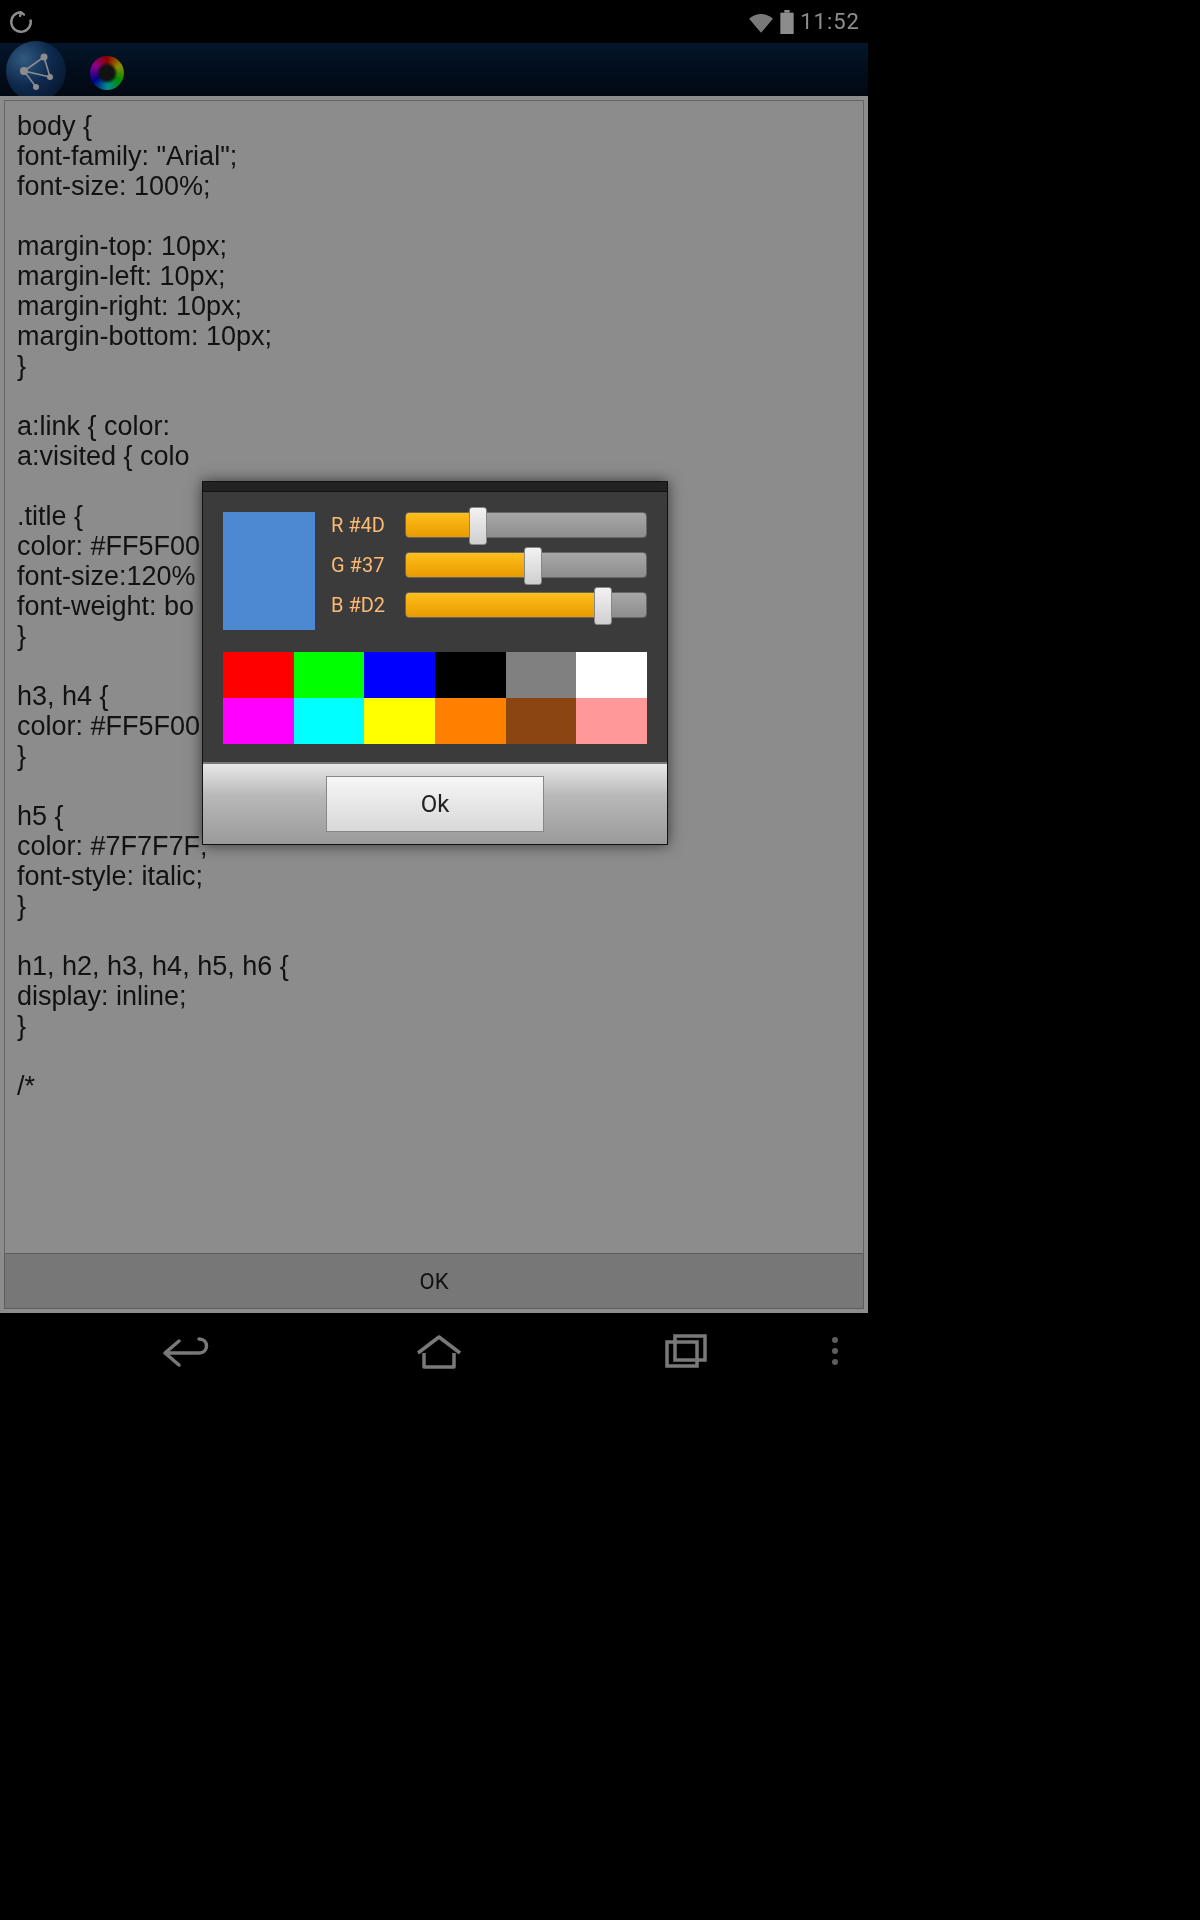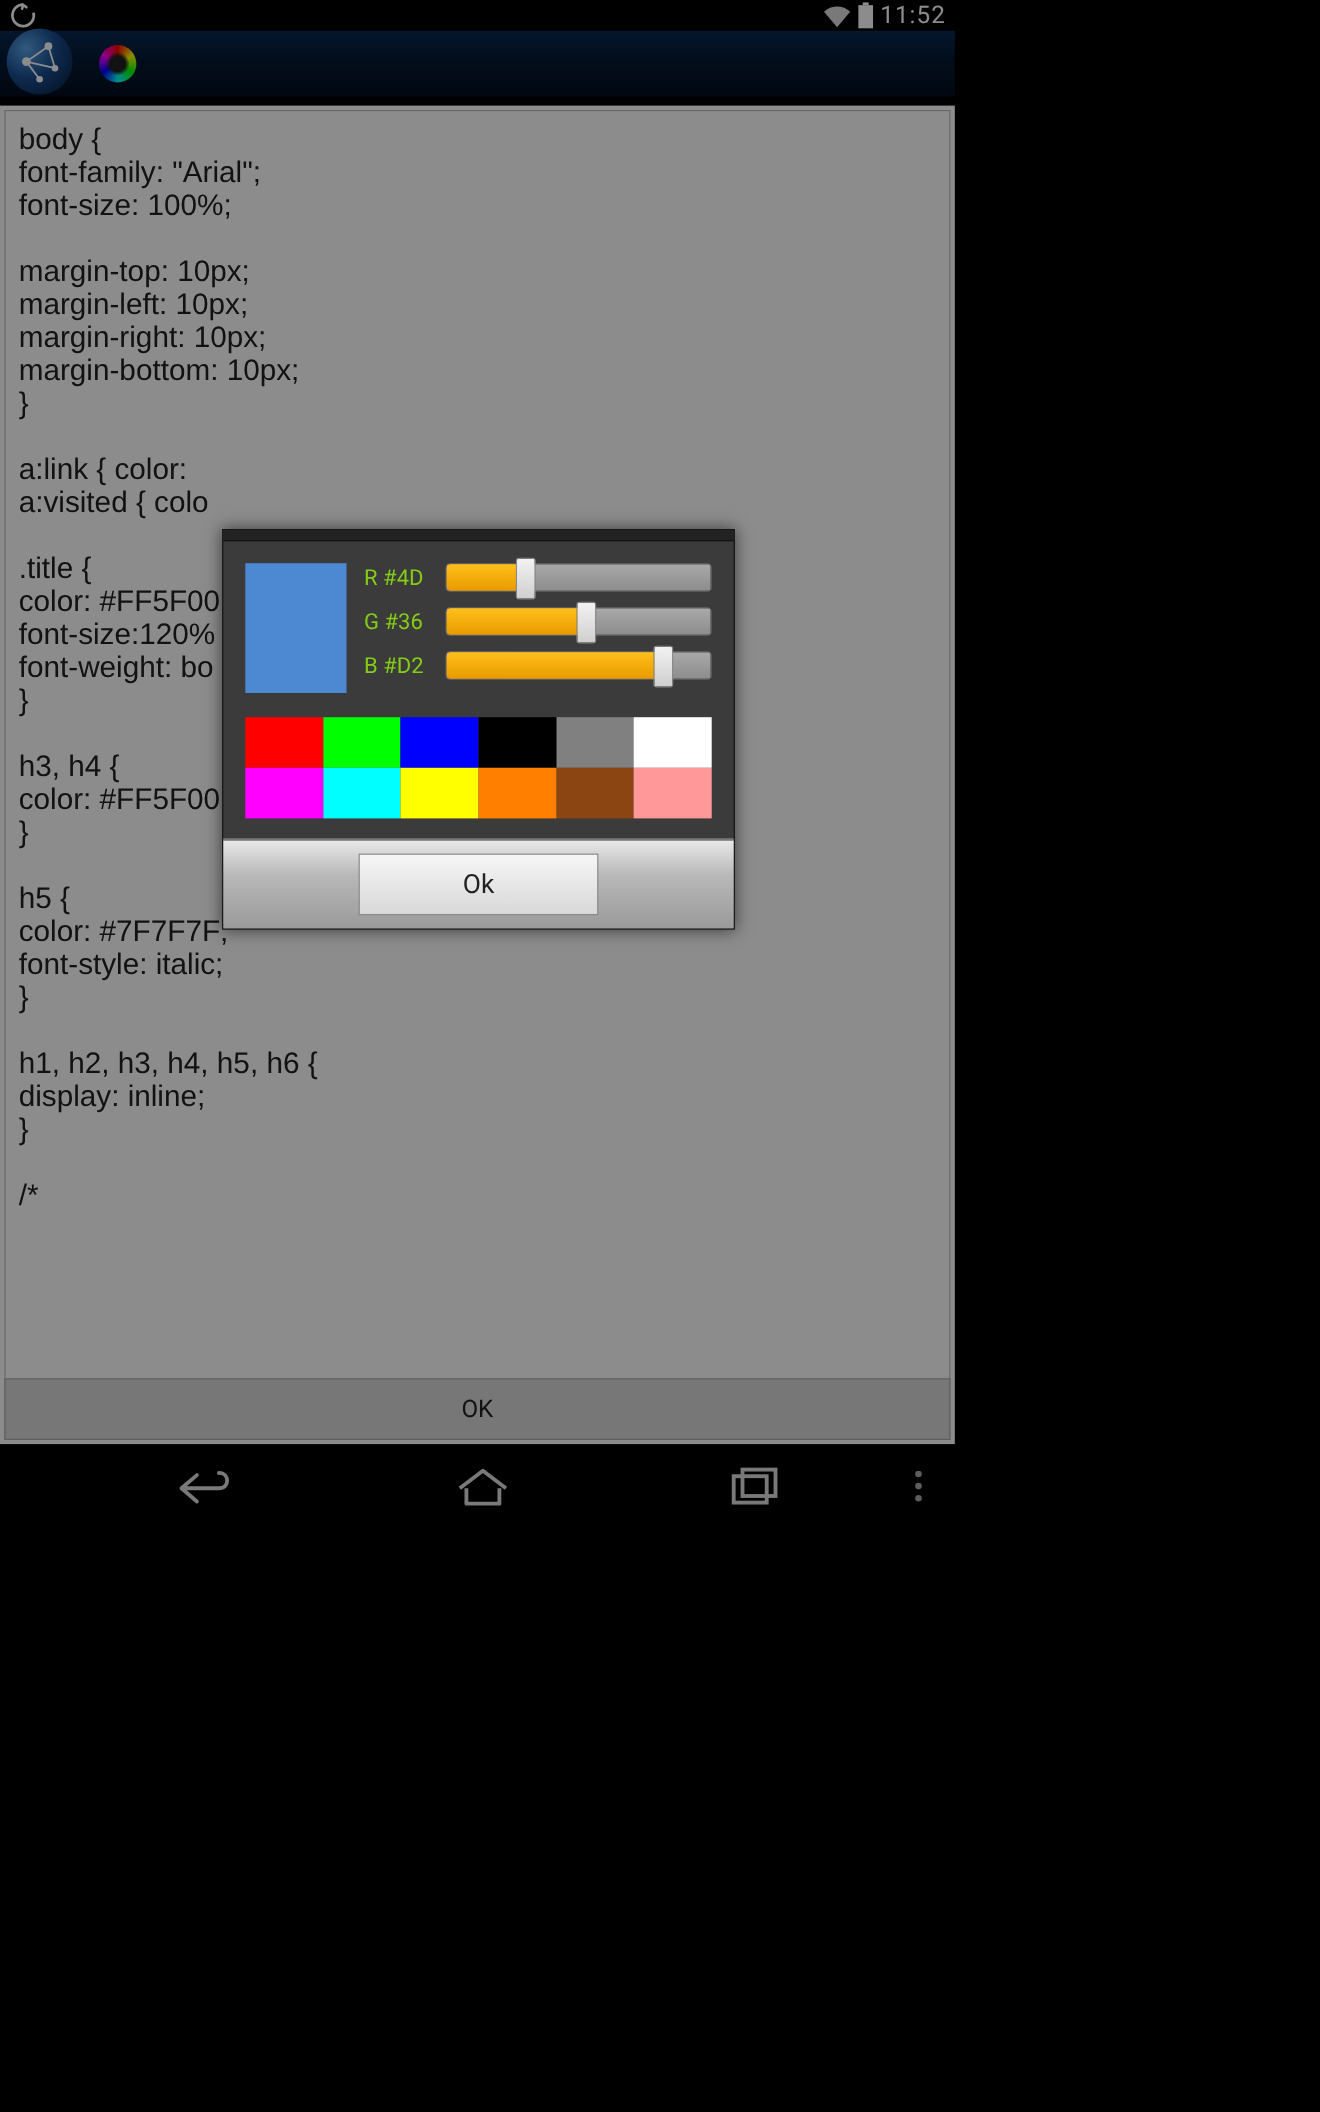--- a/index.html
+++ b/index.html
@@ -1,21 +1,21 @@
 <!DOCTYPE html>
 <html><head>
 <meta charset="utf-8">
 <style>
   * { box-sizing: border-box; margin: 0; padding: 0; }
   html, body { width: 868px; height: 1389px; overflow: hidden; font-family: Roboto, Arial, sans-serif; }
   body { background: #000; position: relative; }
 
   
   .status-bar {
-    height: 28px; background: #000; color: #fff;
+    height: 43px; background: #000; color: #fff;
     display: flex; align-items: center; padding: 0 8px;
     font-size: 20px; font-weight: 400;
   }
   .status-left { flex: 0 0 auto; }
   .status-right { margin-left: auto; display: flex; align-items: center; gap: 6px; }
   .spinner-icon svg { width: 26px; height: 26px; display: block; }
   .wifi-icon, .battery-icon { display:inline-block; }
   .wifi-icon svg, .battery-icon svg { display:block; }
 
   
@@ -89,21 +89,21 @@
     box-shadow: 0 0 14px rgba(0,0,0,0.6);
   }
   .dialog-top-strip { height: 10px; background: #222; border-bottom:1px solid #111;}
   .dialog-body { padding: 20px 20px 18px 20px; }
   .picker-row { display: flex; gap: 16px; }
   .color-preview {
     width: 92px; height: 118px; background: #4D88D2;
   }
   .sliders { flex: 1; display: flex; flex-direction: column; gap: 14px; }
   .slider-row { display: flex; align-items: center; gap: 12px; }
-  .slider-label { width: 62px; color: #84cc16; font-size: 20px; }
+  .slider-label { width: 62px; color: #fdba74; font-size: 20px; }
   .slider {
     flex: 1; height: 26px; position: relative;
     background: linear-gradient(to bottom, #a8a8a8, #8d8d8d);
     border-radius: 4px; border:1px solid #666;
   }
   .slider-fill {
     position: absolute; left: 0; top: 0; bottom: 0;
     background: linear-gradient(to bottom, #ffbf1a, #e89b00);
     border-radius: 4px 0 0 4px;
   }
@@ -254,21 +254,21 @@
       <div class="color-preview" style="background: rgb(77, 136, 210);"></div>
       <div class="sliders">
         <div class="slider-row">
           <span class="slider-label">R #4D</span>
           <div class="slider">
             <div class="slider-fill" style="width:30%"></div>
             <div class="slider-thumb" style="left:30%"></div>
           </div>
         </div>
         <div class="slider-row">
-          <span class="slider-label">G #36</span>
+          <span class="slider-label">G #37</span>
           <div class="slider">
             <div class="slider-fill" style="width:53%"></div>
             <div class="slider-thumb" style="left:53%"></div>
           </div>
         </div>
         <div class="slider-row">
           <span class="slider-label">B #D2</span>
           <div class="slider">
             <div class="slider-fill" style="width:82%"></div>
             <div class="slider-thumb" style="left:82%"></div>

